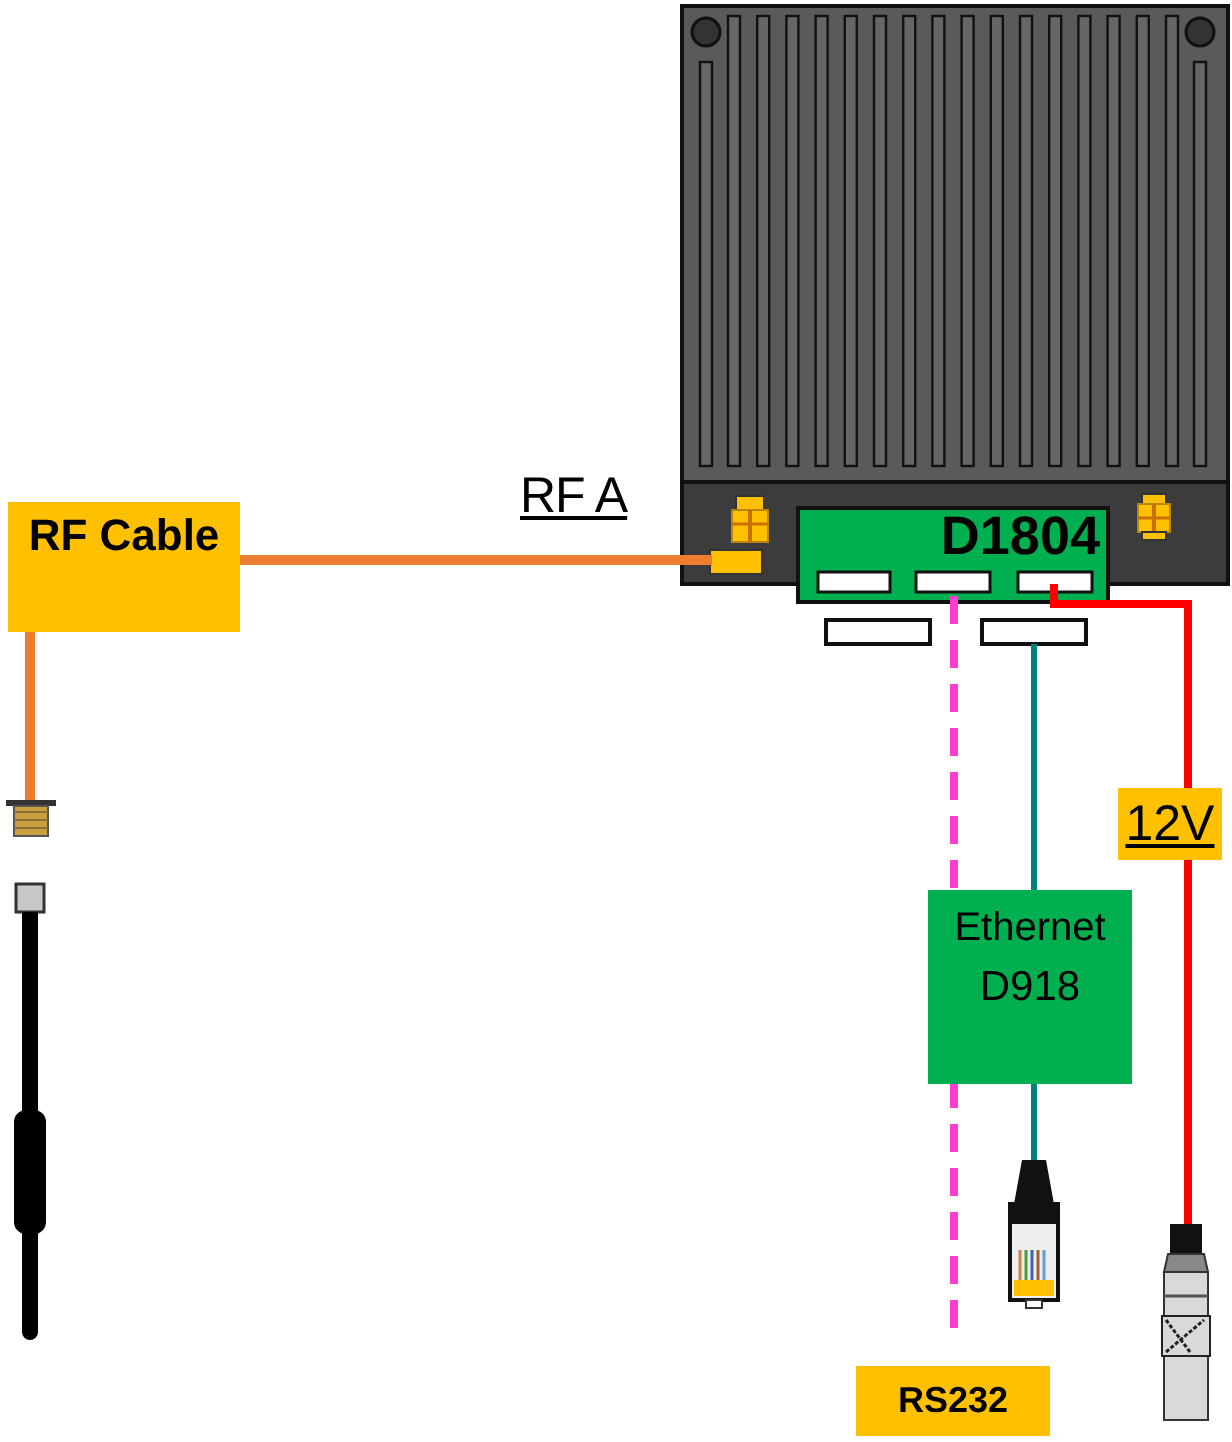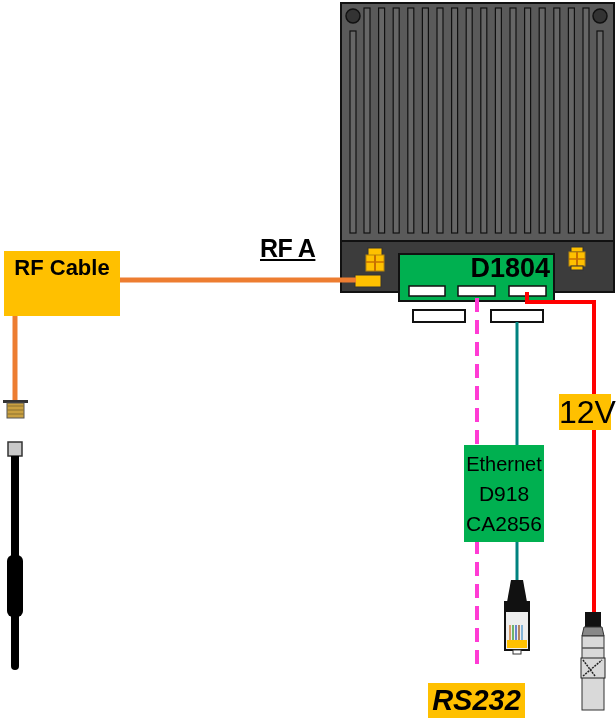--- a/index.html
+++ b/index.html
@@ -4,26 +4,26 @@
 <style>
   html, body { margin: 0; padding: 0; background: #ffffff; }
   body { width: 616px; height: 721px; position: relative; overflow: hidden;
          font-family: "Liberation Sans", sans-serif; }
   #diagram { position: absolute; left: 0; top: 0; }
   .lbl { position: absolute; font-family: "Liberation Sans", sans-serif; color: #000; box-sizing: border-box; }
   .tag-yellow { background: #ffc000; }
   .tag-green { background: #00b050; }
   #rf-cable-label { left: 4px; top: 251px; width: 116px; height: 65px; text-align: center;
                     font-weight: bold; font-size: 22px; line-height: 30px; padding-top: 2px; }
-  #rf-a-label { left: 260px; top: 234px; font-weight: bold; font-size: 25px; text-decoration: underline; letter-spacing: -0.5px; }
+  #rf-a-label { left: 260px; top: 234px; font-weight: normal; font-size: 25px; text-decoration: underline; letter-spacing: -0.5px; }
   #d1804-label { left: 380px; top: 253px; width: 170px; text-align: right; font-weight: bold; font-size: 27px; line-height: 30px; }
-  #ethernet-label { left: 464px; top: 445px; width: 80px; height: 97px; text-align: center; font-size: 20px; line-height: 30px; padding-top: 4px; }
+  #ethernet-label { left: 464px; top: 445px; width: 102px; height: 97px; text-align: center; font-size: 20px; line-height: 30px; padding-top: 4px; }
   #ethernet-label .b { font-weight: normal; font-size: 21px; }
-  #v12-label { left: 559px; top: 394px; width: 52px; height: 36px; text-align: center; font-size: 32px; line-height: 36px; }
-  #rs232-label { left: 428px; top: 683px; width: 97px; height: 35px; text-align: center; font-weight: bold; font-size: 29px; line-height: 35px; font-style: italic; }
+  #v12-label { left: 559px; top: 394px; width: 52px; height: 36px; text-align: center; font-size: 25px; line-height: 36px; text-decoration: underline; }
+  #rs232-label { left: 428px; top: 683px; width: 97px; height: 35px; text-align: center; font-weight: bold; font-size: 18px; line-height: 35px; }
 </style>
 </head>
 <body>
 
 <svg id="diagram" width="616" height="721" viewBox="0 0 616 721" xmlns="http://www.w3.org/2000/svg">
 
   <g>
     <rect x="341" y="3" width="273" height="238" fill="#5a5a5a" stroke="#111" stroke-width="2"></rect>
     <circle cx="353" cy="16" r="7" fill="#333" stroke="#111" stroke-width="1.5"></circle>
     <circle cx="600" cy="16" r="7" fill="#333" stroke="#111" stroke-width="1.5"></circle>
@@ -135,18 +135,17 @@
   <div>RF Cable</div>
 </div>
 
 <div id="rf-a-label" class="lbl">RF A</div>
 
 <div id="d1804-label" class="lbl">D1804</div>
 
 <div id="ethernet-label" class="lbl tag-green">
   <div>Ethernet</div>
   <div class="b">D918</div>
-  <div class="b">CA2856</div>
 </div>
 
 <div id="v12-label" class="lbl tag-yellow">12V</div>
 
 <div id="rs232-label" class="lbl tag-yellow">RS232</div>
 
 </body></html>

